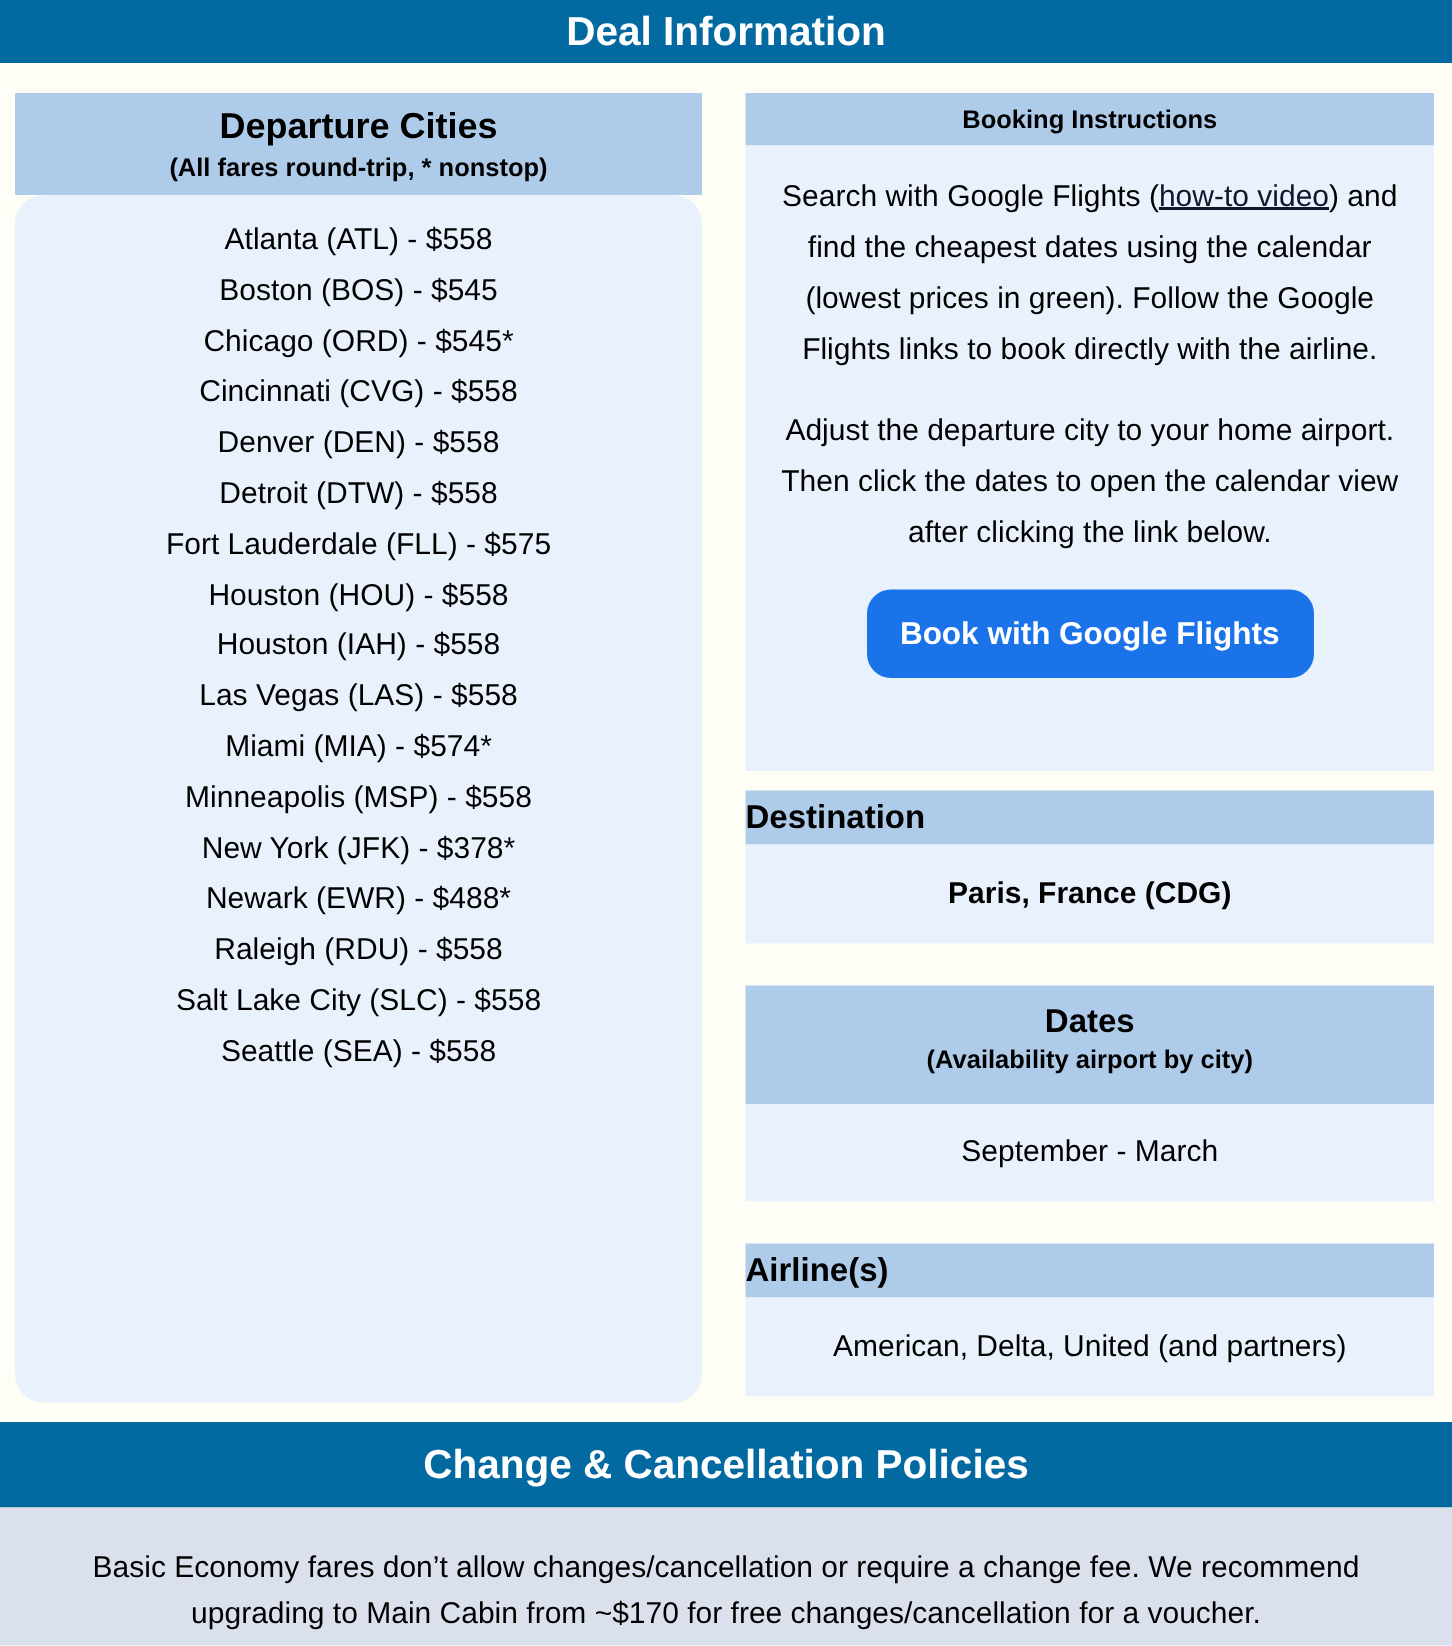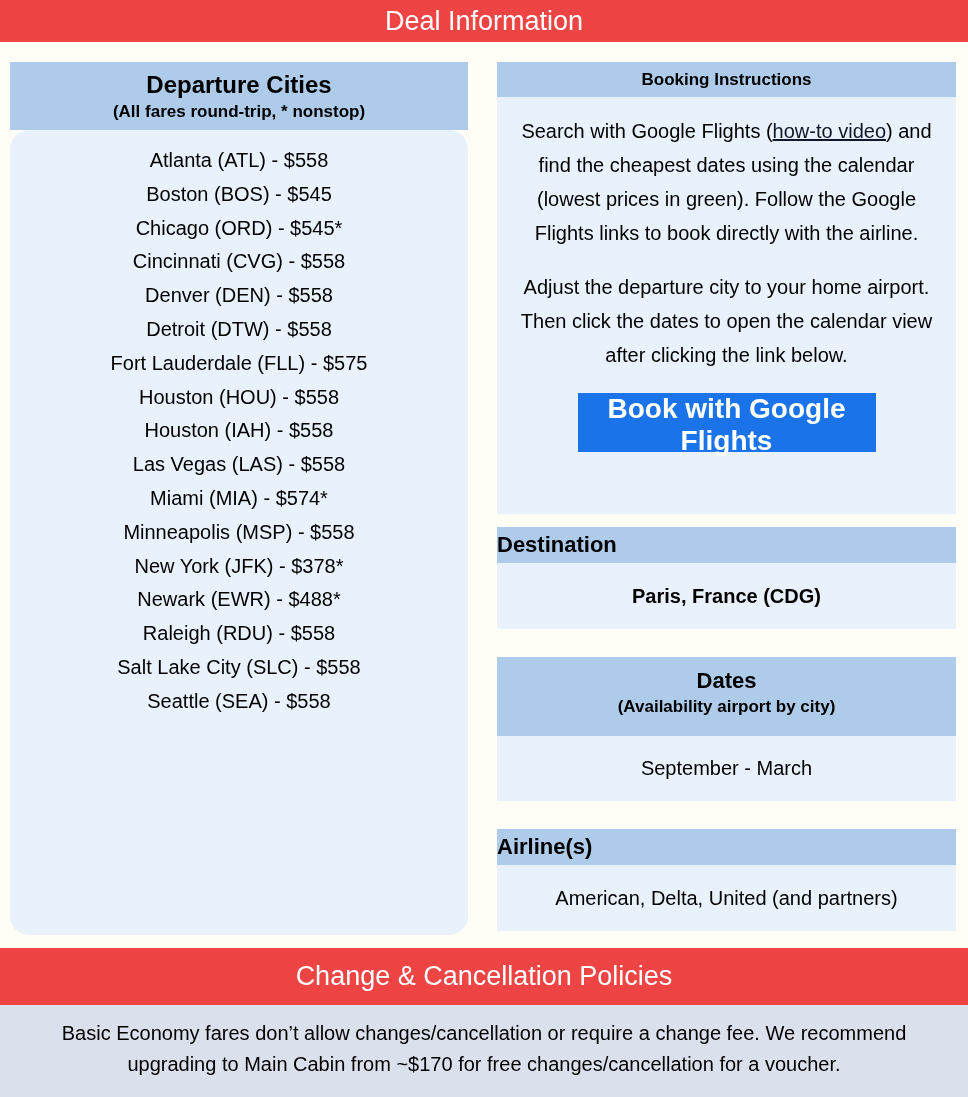--- a/index.html
+++ b/index.html
@@ -6,23 +6,23 @@
   html, body {
     width: 968px;
     font-family: "Liberation Sans", sans-serif;
     background: #FFFEF6;
     color: #000;
   }
   .page { width: 968px; height: 1097px; display: flex; flex-direction: column; }
 
   
   .banner {
-    background: #ef4444;
+    background: #0369a1;
     color: #fff;
-    font-weight: normal;
+    font-weight: bold;
     display: flex; align-items: center; justify-content: center;
     flex: none;
   }
   .banner-top { height: 42px; font-size: 27px; }
   .banner-bottom { height: 57px; font-size: 27px; }
 
   
   .main {
     flex: none;
     display: flex;
@@ -57,22 +57,22 @@
   .booking p { font-size: 20px; line-height: 34px; }
   .booking .para-gap { height: 20px; }
   .inline-link { color: #0f172a; text-decoration: underline; cursor: pointer; }
   .gf-button {
     display: block;
     margin: 21px auto 0;
     width: 298px; height: 59px;
     background: #1A73E8;
     color: #fff;
     font-family: "Liberation Sans", sans-serif;
-    font-size: 28px; font-weight: bold;
-    border: none; border-radius: 0;
+    font-size: 21px; font-weight: bold;
+    border: none; border-radius: 16px;
     cursor: pointer;
   }
 
   
   .info-sec { flex: none; }
   .destination { margin-top: 13px; }
   .destination .sec-header, .airlines .sec-header {
     height: 36px; font-size: 22px; font-weight: bold;
     display: flex; align-items: center; justify-content: flex-start;
   }
@@ -91,21 +91,21 @@
   }
 
   
   .footer {
     flex: 1 1 auto;
     background: #DBE1EC;
     padding-top: 13px;
   }
   .footer p {
     max-width: 924px;
-    margin: 0 auto;
+    margin: 12px auto;
     text-align: center;
     font-size: 20px;
     line-height: 31px;
   }
 </style>
 </head>
 <body>
 
 <div class="page">
 

